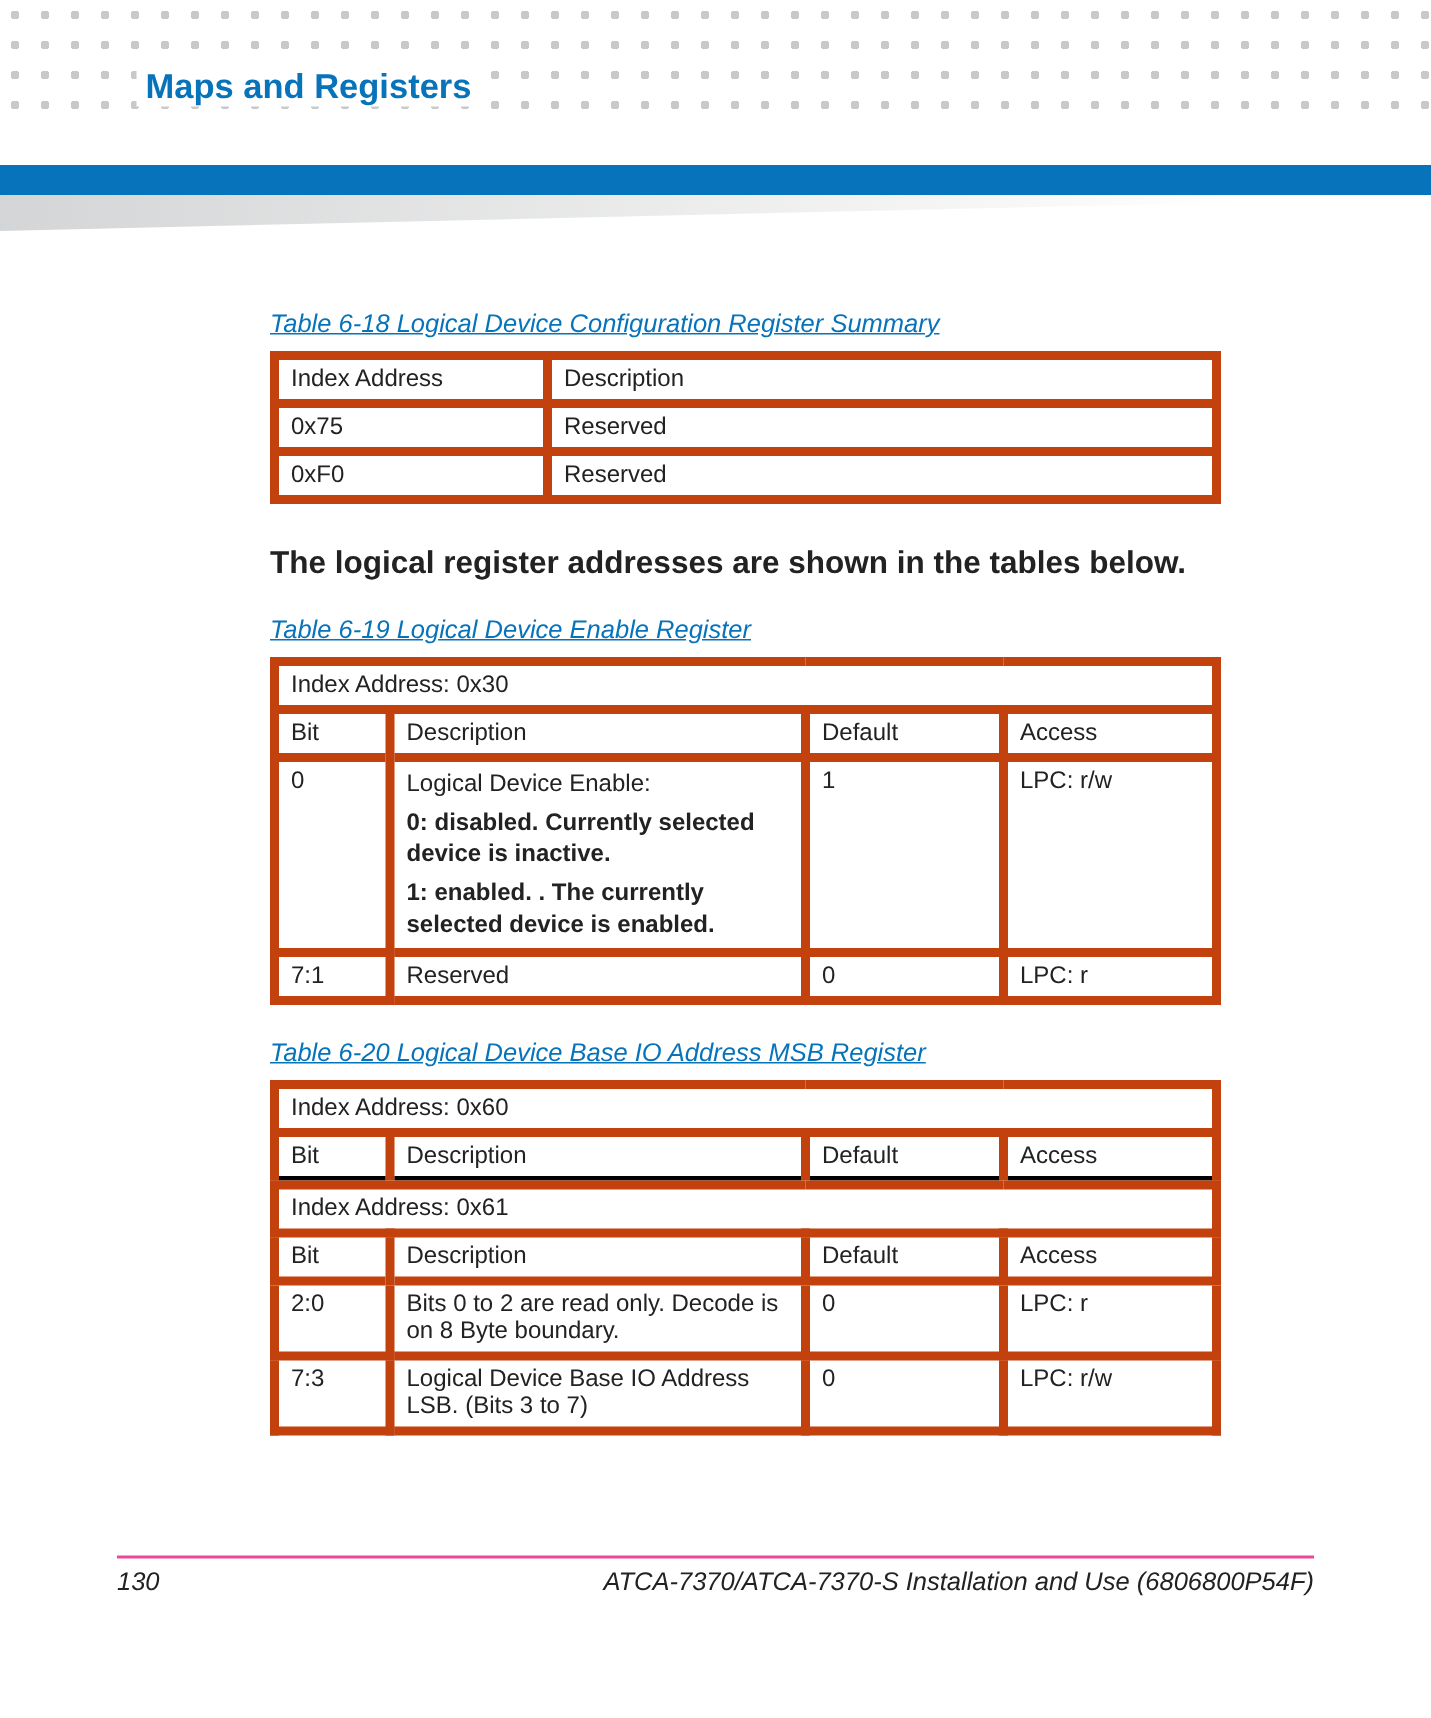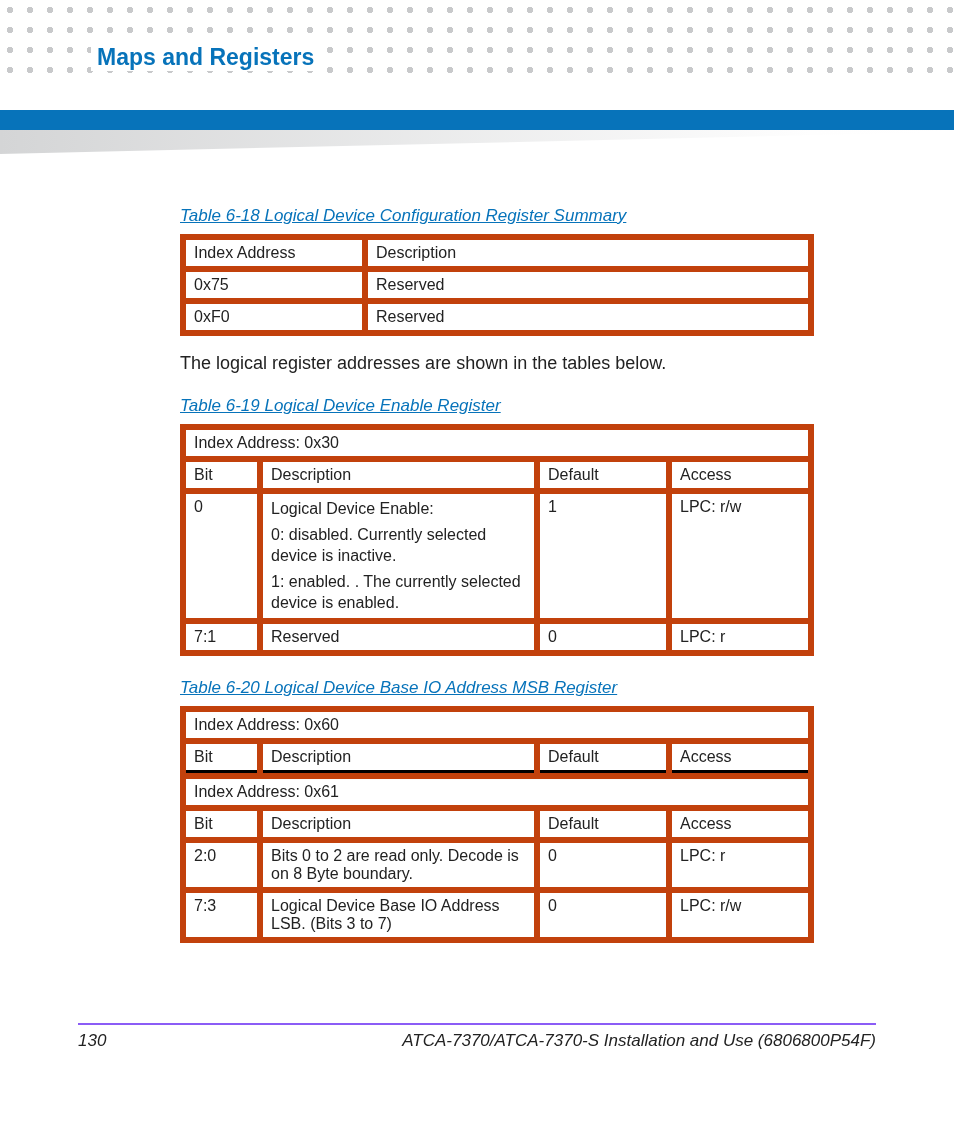--- a/index.html
+++ b/index.html
@@ -58,40 +58,41 @@
     border: 6px solid #c2410c;
     padding: 4px 8px;
     text-align: left;
     vertical-align: top;
     font-weight: normal;
   }
   .thick-bottom td, .thick-bottom th {
     border-bottom: 3px solid #000;
   }
   .para {
-    margin: 17px 0 8px 0;
-    font-size: 18px;
+    margin: 28px 0 8px 0;
+    font-size: 21px;
+    font-weight: bold;
   }
   .col-bit   { width: 55px; }
   .col-desc  { width: auto; }
   .col-def   { width: 110px; }
   .col-acc   { width: 120px; }
   .t18-c1 { width: 160px;}
   .footer {
-    border-top: 2px solid #8b5cf6;
+    border-top: 2px solid #ec4899;
     margin: 60px 78px 20px 78px;
     padding-top: 6px;
     display: flex;
     justify-content: space-between;
     font-style: italic;
     font-size: 17px;
     color: #222;
   }
   .desc-block { line-height: 1.35; }
-  .desc-block .sub { margin-top: 4px; }
+  .desc-block .sub { margin-top: 4px; font-weight: bold; }
 </style>
 </head>
 <body>
 
 <div class="dot-band">
   <div class="header-title">Maps and Registers</div>
 </div>
 <div class="blue-bar"></div>
 <div class="shadow-wedge"></div>
 

